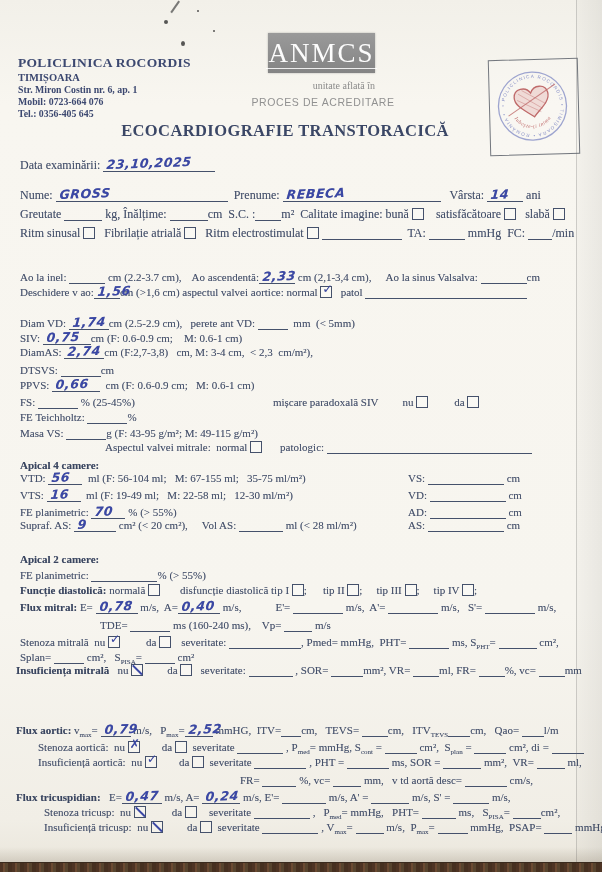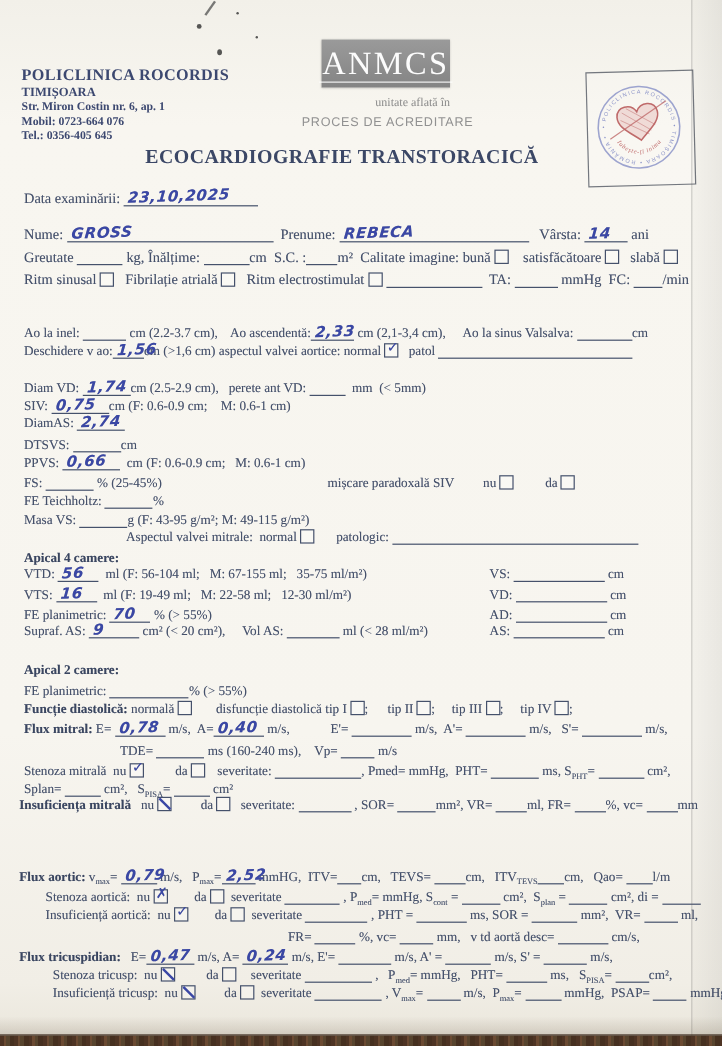--- a/index.html
+++ b/index.html
@@ -108,21 +108,21 @@
 
   <div class="title">ECOCARDIOGRAFIE TRANSTORACICĂ</div>
 
   <div class="form-area">
       <div class="fa-row" style="top: 158px; left: 20px; font-size: 12px;"><span class="pt">Data examinării: </span><span class="wline" style="width: 112px;"><span class="hw">23,10,2025</span></span></div>
       <div class="fa-row" style="top: 188px; left: 20px; font-size: 12px;"><span class="pt">Nume: </span><span class="wline" style="width: 172px;"><span class="hw">GROSS</span></span><span class="pt">  Prenume: </span><span class="wline" style="width: 158px;"><span class="hw">REBECA</span></span><span class="pt">   Vârsta: </span><span class="wline" style="width: 36px;"><span class="hw">14</span></span><span class="pt"> ani</span></div>
       <div class="fa-row" style="top: 207px; left: 20px; font-size: 12px;"><span class="pt">Greutate </span><span class="wline" style="width: 38px;"></span><span class="pt"> kg, Înălțime: </span><span class="wline" style="width: 38px;"></span><span class="pt">cm  S.C. :</span><span class="wline" style="width: 26px;"></span><span class="pt">m²  Calitate imagine: bună </span><span class="cbx"></span><span class="pt">    satisfăcătoare </span><span class="cbx"></span><span class="pt">   slabă </span><span class="cbx"></span></div>
       <div class="fa-row" style="top: 226px; left: 20px; font-size: 12px;"><span class="pt">Ritm sinusal </span><span class="cbx"></span><span class="pt">   Fibrilație atrială </span><span class="cbx"></span><span class="pt">   Ritm electrostimulat </span><span class="cbx"></span><span class="pt"> </span><span class="wline" style="width: 80px;"></span><span class="pt">  TA: </span><span class="wline" style="width: 36px;"></span><span class="pt"> mmHg  FC: </span><span class="wline" style="width: 24px;"></span><span class="pt">/min</span></div>
       <div class="fa-row" style="top: 271px; left: 20px;"><span class="pt">Ao la inel: </span><span class="wline" style="width: 36px;"></span><span class="pt"> cm (2.2-3.7 cm),</span><span class="gap" style="width: 10px;"></span><span class="pt">Ao ascendentă:</span><span class="wline" style="width: 36px;"><span class="hw">2,33</span></span><span class="pt"> cm (2,1-3,4 cm),</span><span class="gap" style="width: 14px;"></span><span class="pt">Ao la sinus Valsalva: </span><span class="wline" style="width: 46px;"></span><span class="pt">cm</span></div>
       <div class="fa-row" style="top: 286px; left: 20px;"><span class="pt">Deschidere v ao:</span><span class="wline" style="width: 26px;"><span class="hw">1,56</span></span><span class="pt">cm (&gt;1,6 cm) aspectul valvei aortice: normal </span><span class="cbx"><span class="mk">✓</span></span><span class="pt">   patol </span><span class="wline" style="width: 162px;"></span></div>
-      <div class="fa-row" style="top: 302px; left: 20px; margin-top: 44px;"><span class="pt">DiamAS: </span><span class="wline" style="width: 40px;"><span class="hw">2,74</span></span></div>
+      <div class="fa-row" style="top: 302px; left: 20px; margin-top: 44px;"><span class="pt">DiamAS: </span><span class="wline" style="width: 40px;"><span class="hw">2,74</span></span><span class="pt">cm (F:2,7-3,8)   cm, M: 3-4 cm,  &lt; 2,3  cm/m²),</span></div>
       <div class="fa-row" style="top: 317px; left: 20px;"><span class="pt">Diam VD: </span><span class="wline" style="width: 40px;"><span class="hw">1,74</span></span><span class="pt">cm (2.5-2.9 cm),   perete ant VD: </span><span class="wline" style="width: 30px;"></span><span class="pt">  mm  (&lt; 5mm)</span></div>
       <div class="fa-row" style="top: 332px; left: 20px;"><span class="pt">SIV: </span><span class="wline" style="width: 48px;"><span class="hw">0,75</span></span><span class="pt">cm (F: 0.6-0.9 cm;    M: 0.6-1 cm)</span></div>
       <div class="fa-row" style="top: 364px; left: 20px;"><span class="pt">DTSVS: </span><span class="wline" style="width: 40px;"></span><span class="pt">cm</span></div>
       <div class="fa-row" style="top: 379px; left: 20px;"><span class="pt">PPVS: </span><span class="wline" style="width: 48px;"><span class="hw">0,66</span></span><span class="pt">  cm (F: 0.6-0.9 cm;   M: 0.6-1 cm)</span></div>
       <div class="fa-row" style="top: 396px; left: 20px;"><span class="pt">FS: </span><span class="wline" style="width: 40px;"></span><span class="pt"> % (25-45%)</span><span class="gap" style="width: 138px;"></span><span class="pt">mișcare paradoxală SIV</span><span class="gap" style="width: 24px;"></span><span class="pt">nu </span><span class="cbx"></span><span class="gap" style="width: 26px;"></span><span class="pt">da </span><span class="cbx"></span></div>
       <div class="fa-row" style="top: 411px; left: 20px;"><span class="pt">FE Teichholtz: </span><span class="wline" style="width: 40px;"></span><span class="pt">%</span></div>
       <div class="fa-row" style="top: 427px; left: 20px; text-align: center;"><span class="pt">Masa VS: </span><span class="wline" style="width: 40px;"></span><span class="pt">g (F: 43-95 g/m²; M: 49-115 g/m²)</span></div>
       <div class="fa-row" style="top: 441px; left: 105px;"><span class="pt">Aspectul valvei mitrale:  normal </span><span class="cbx"></span><span class="gap" style="width: 18px;"></span><span class="pt">patologic: </span><span class="wline" style="width: 205px;"></span></div>
       <div class="fa-row" style="top: 459px; left: 20px;"><span class="pt b">Apical 4 camere:</span></div>
       <div class="fa-row" style="top: 472px; left: 20px;"><span class="pt">VTD: </span><span class="wline" style="width: 34px;"><span class="hw">56</span></span><span class="pt">  ml (F: 56-104 ml;   M: 67-155 ml;   35-75 ml/m²)</span><span class="rightcol" style="left: 388px;"><span class="pt">VS: </span><span class="wline" style="width: 76px;"></span><span class="pt"> cm</span></span></div>

